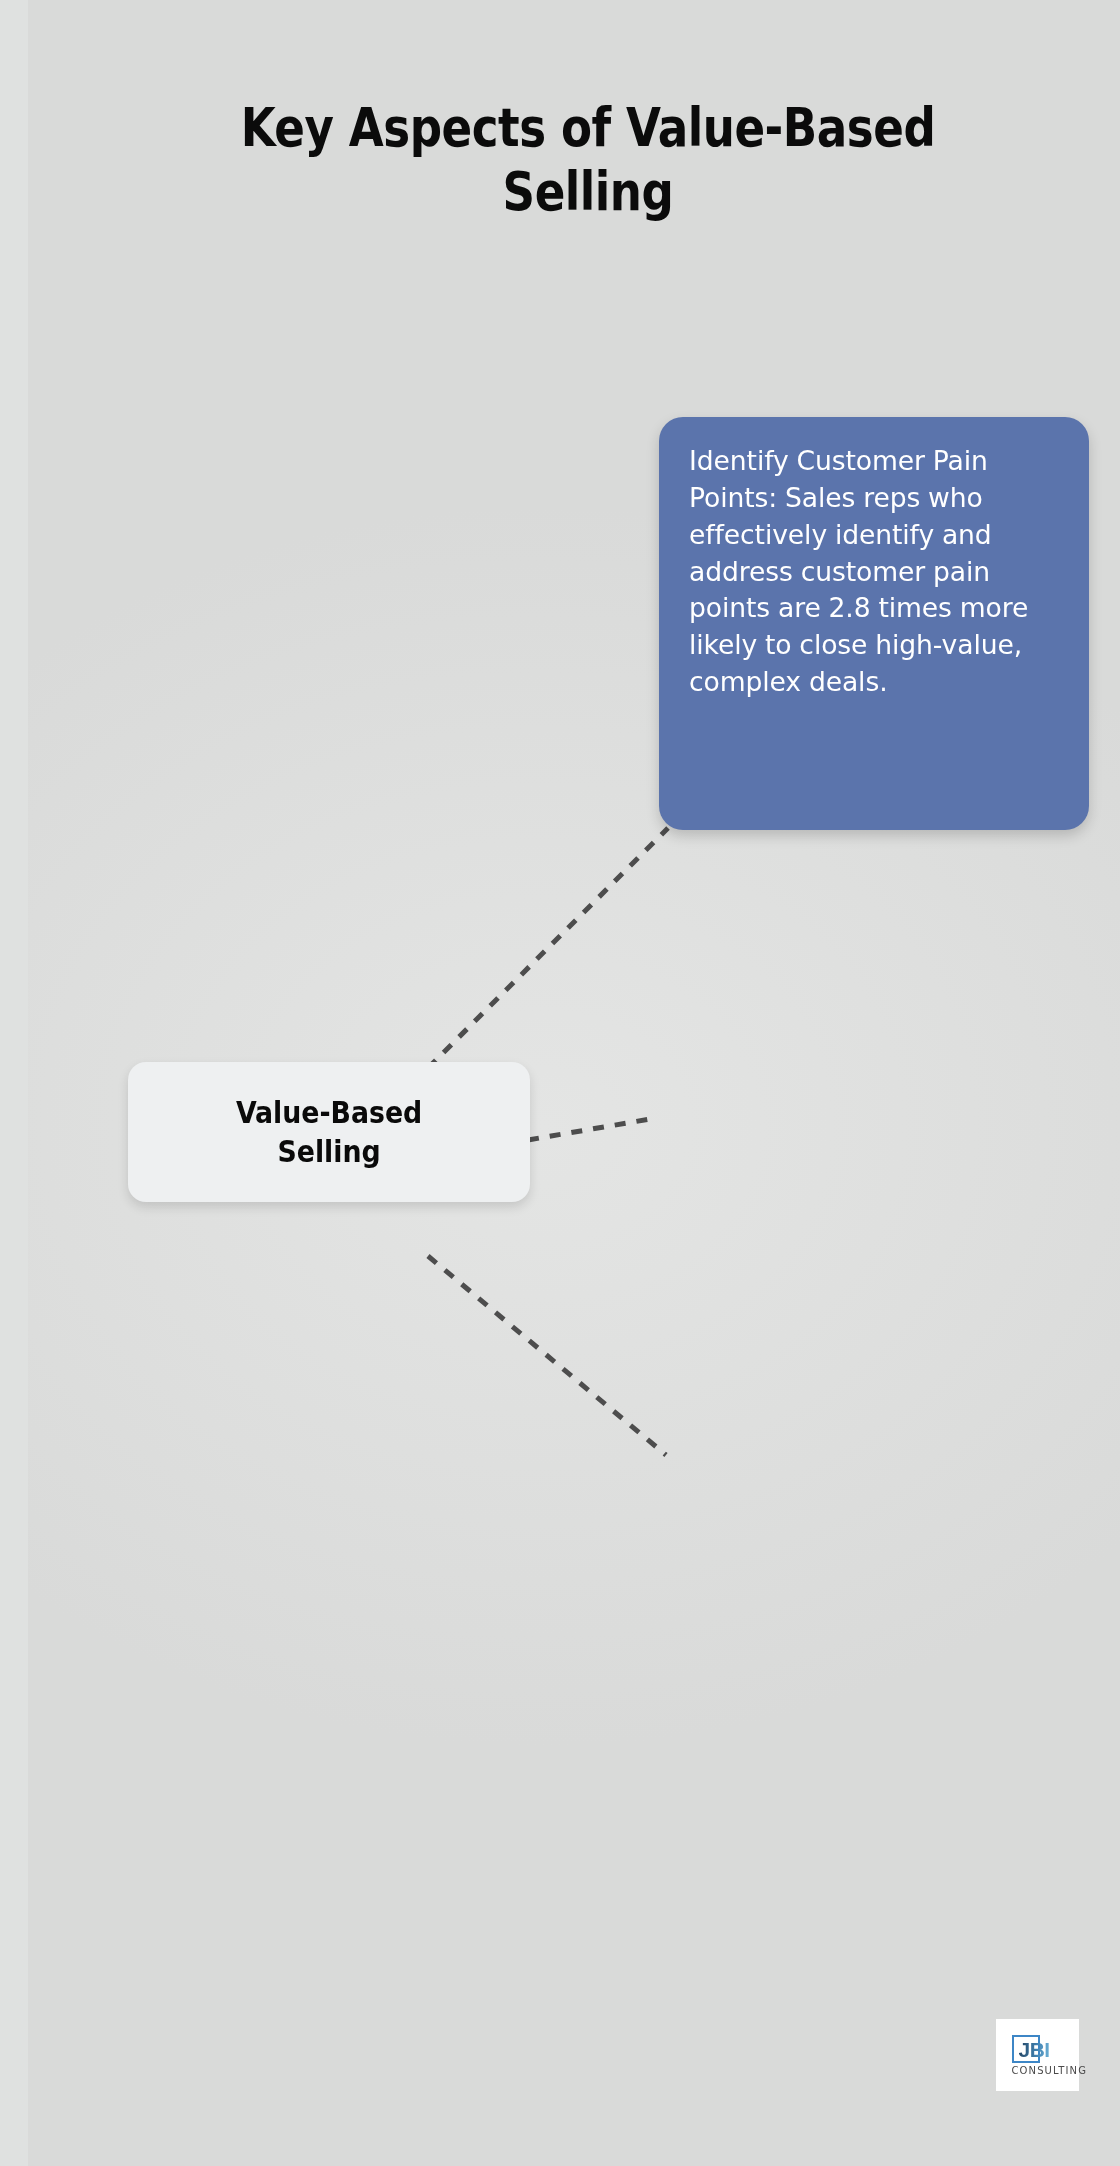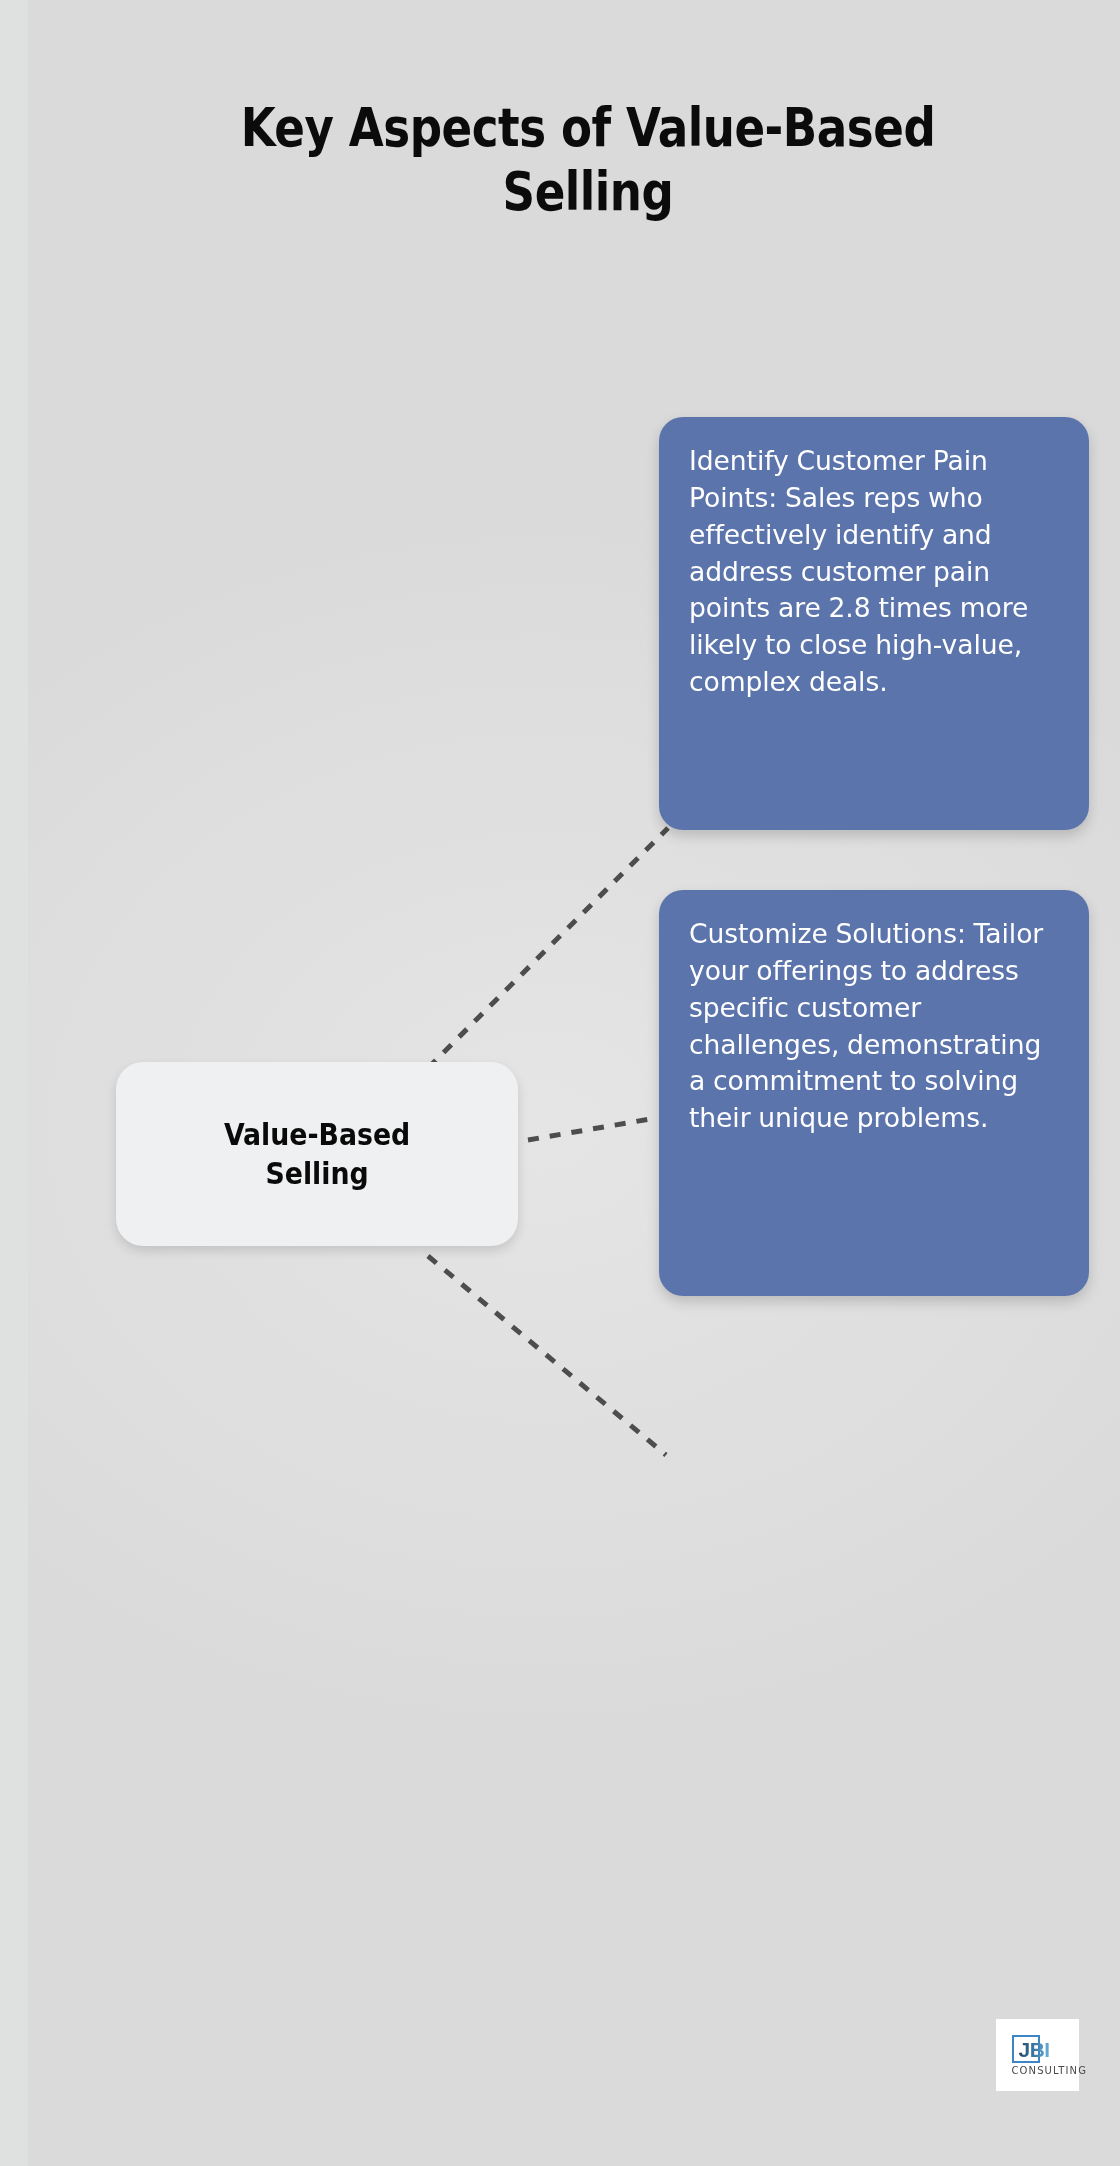--- a/index.html
+++ b/index.html
@@ -47,26 +47,26 @@
     left: 0;
     top: 0;
     width: 1120px;
     height: 2166px;
     pointer-events: none;
   }
 
   
   #center-node {
     position: absolute;
-    left: 88px;
+    left: 100px;
     top: 1062px;
     width: 402px;
-    height: 184px;
+    height: 140px;
     background: #eef0f1;
-    border-radius: 27px;
+    border-radius: 18px;
     box-shadow: 0 5px 11px rgba(0,0,0,0.13);
     display: flex;
     align-items: center;
     justify-content: center;
   }
   #center-node .node-label {
     font-family: "Liberation Sans Narrow", "DejaVu Sans Condensed", "Liberation Sans", sans-serif;
     font-weight: bold;
     font-size: 31px;
     line-height: 1.26;
@@ -170,23 +170,20 @@
 
   <div id="center-node">
     <div class="node-label">Value-Based
 Selling</div>
   </div>
 
   <div class="card" id="card-1">
     <div class="card-text">Identify Customer Pain Points: Sales reps who effectively identify and address customer pain points are 2.8 times more likely to close high-value, complex deals.</div>
   </div>
 
-  <div class="card" id="card-2">
-    <div class="card-text">Customize Solutions: Tailor your offerings to address specific customer challenges, demonstrating a commitment to solving their unique problems.</div>
-  </div>
 
 
   <div id="logo-box">
     <div id="logo-inner">
       <div id="logo-square"></div>
       <div id="logo-letters">JBI</div>
       <div id="logo-sub">CONSULTING</div>
     </div>
   </div>
 

